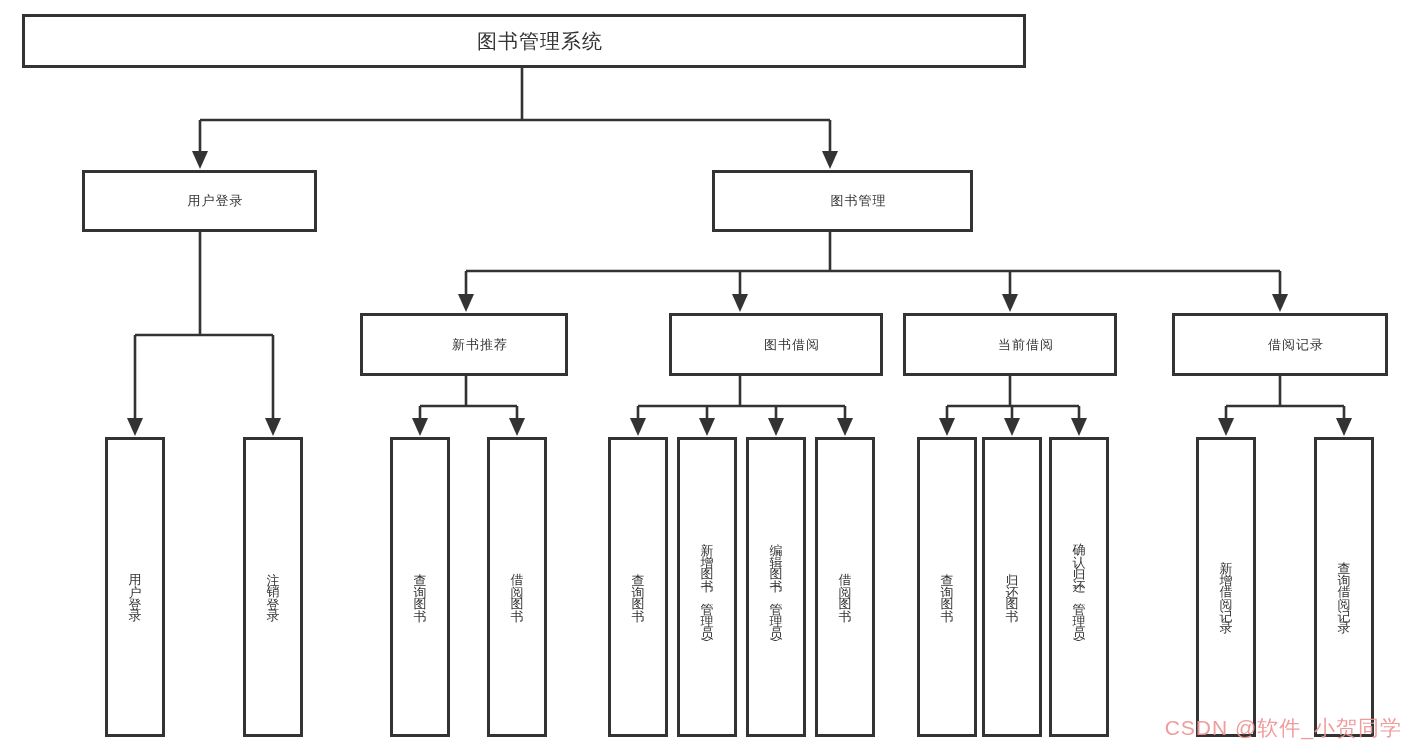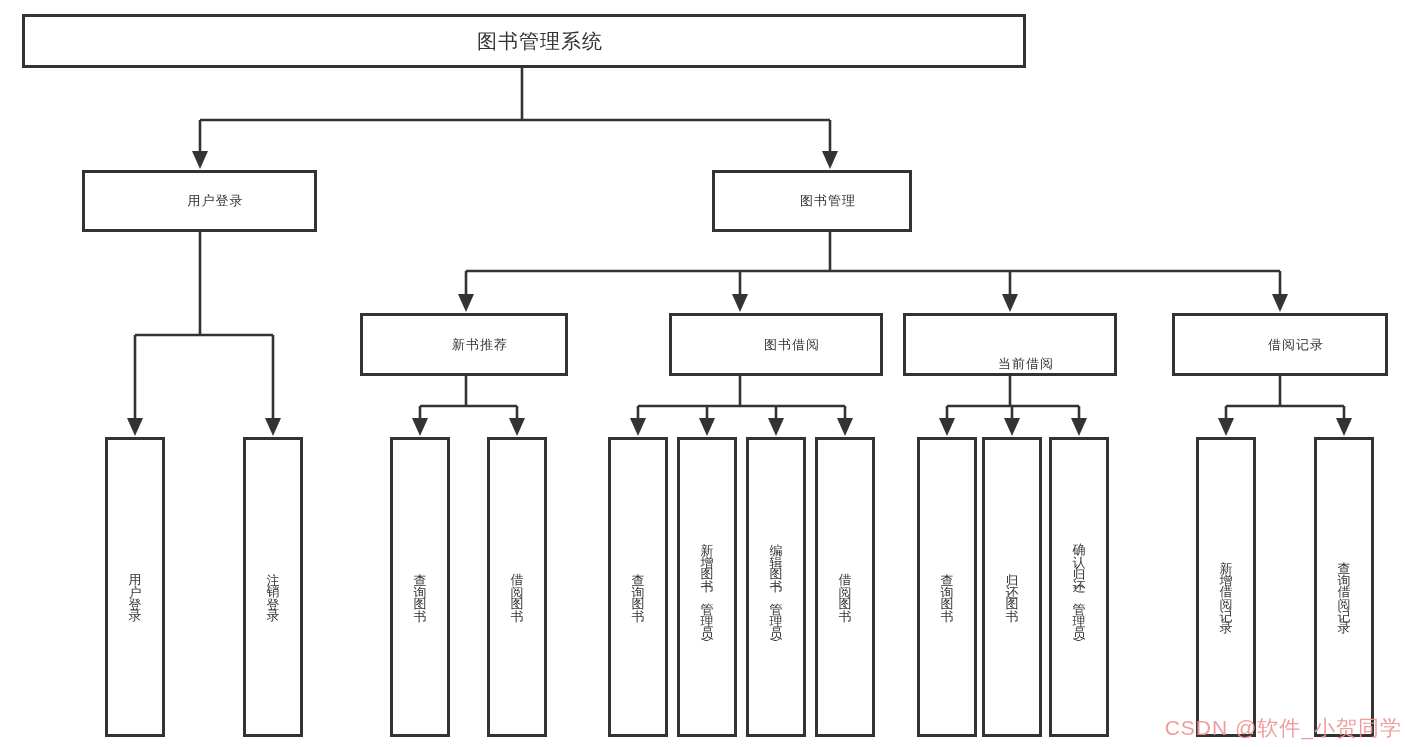--- a/index.html
+++ b/index.html
@@ -33,24 +33,24 @@
   .node.leaf span{
     writing-mode:vertical-rl;
     text-orientation:mixed;
     letter-spacing:12px;
     line-height:1;
     white-space:nowrap;
   }
   
   #n-root{left:22px;top:14px;width:1004px;height:54px;font-size:20px;}
   #n-user-login{left:82px;top:170px;width:235px;height:62px;}
-  #n-book-mgmt{left:712px;top:170px;width:200px;height:62px;}
+  #n-book-mgmt{left:712px;top:170px;width:261px;height:62px;}
   #n-rec{left:360px;top:313px;width:208px;height:63px;}
   #n-bb{left:633px;top:313px;width:214px;height:63px;margin-left:36px;}
-  #n-cb{left:903px;top:313px;width:214px;height:63px;align-items:flex-end;}
+  #n-cb{left:903px;top:313px;width:214px;height:63px;}
   #n-br{left:1172px;top:313px;width:216px;height:63px;}
   #n-ul1{left:105px;}  #n-ul2{left:243px;}
   #n-rec1{left:390px;} #n-rec2{left:487px;}
   #n-bb1{left:608px;}  #n-bb2{left:677px;} #n-bb3{left:746px;} #n-bb4{left:815px;}
   #n-cb1{left:917px;}  #n-cb2{left:982px;} #n-cb3{left:1049px;}
   #n-br1{left:1196px;} #n-br2{left:1314px;}
   #watermark{
     position:absolute;right:3px;top:714px;
     font-size:21px;letter-spacing:1px;
     z-index:3;opacity:.92;

